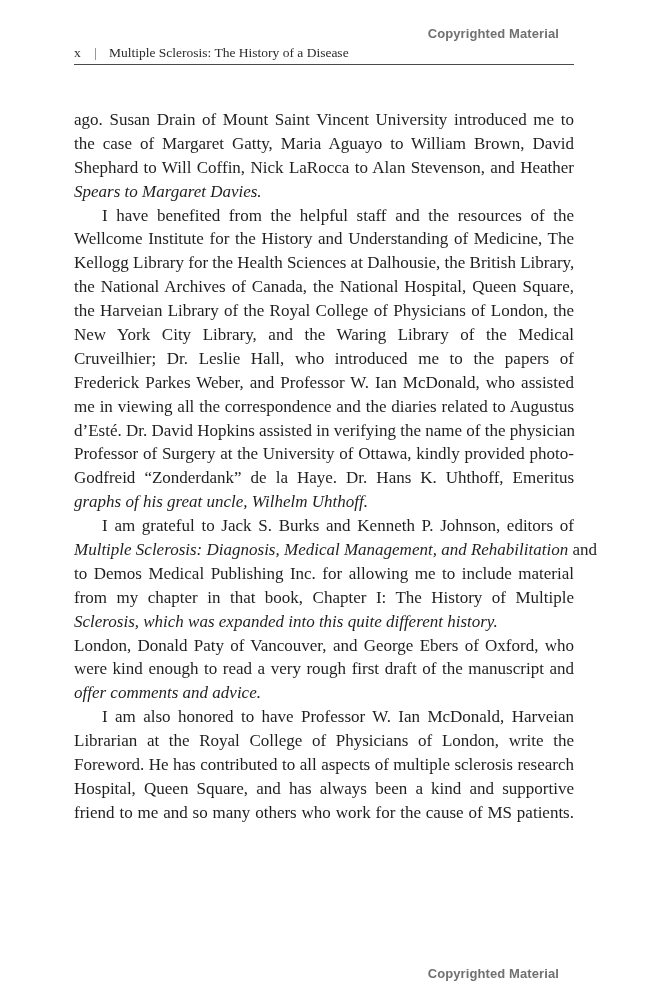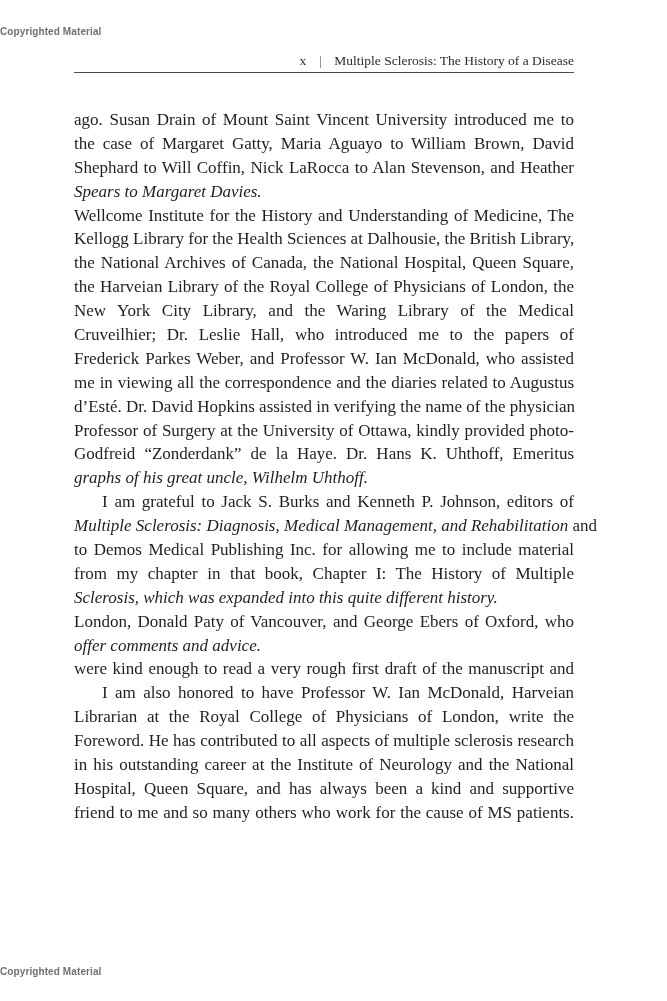--- a/index.html
+++ b/index.html
@@ -12,41 +12,40 @@
     height: 1001px;
     position: relative;
     overflow: hidden;
     font-family: "Liberation Serif", "DejaVu Serif", serif;
     color: #1f1f1f;
   }
   .watermark {
     position: absolute;
     left: 0;
     width: 559px;
-    text-align: left;
+    text-align: right;
     font-family: "Liberation Sans", "DejaVu Sans", sans-serif;
     font-weight: bold;
-    font-size: 10px;
+    font-size: 13px;
     color: #707070;
     letter-spacing: 0.1px;
   }
   .watermark.top { top: 26px; }
   .watermark.bottom { top: 966px; }
 
   .running-head {
     position: absolute;
     left: 74px;
-    top: 53px;
+    top: 45px;
     width: 500px;
     height: 19px;
     border-bottom: 1.5px solid #4a4a4a;
     font-size: 13.5px;
     color: #2a2a2a;
     white-space: nowrap;
-    text-align: right;
   }
   .running-head .folio { display: inline-block; }
   .running-head .sep {
     display: inline-block;
     margin: 0 9px 0 10px;
     color: #555;
     font-size: 12px;
   }
   .running-head .title { display: inline-block; }
 
@@ -87,20 +86,21 @@
 <div class="body-text">
 
   <div>
     <span class="line">ago. Susan Drain of Mount Saint Vincent University introduced me to</span>
     <span class="line">the case of Margaret Gatty, Maria Aguayo to William Brown, David</span>
     <span class="line">Shephard to Will Coffin, Nick LaRocca to Alan Stevenson, and Heather</span>
     <span class="line last">Spears to Margaret Davies.</span>
   </div>
 
   <div>
+    <span class="line indent">I have benefited from the helpful staff and the resources of the</span>
     <span class="line">Wellcome Institute for the History and Understanding of Medicine, The</span>
     <span class="line">Kellogg Library for the Health Sciences at Dalhousie, the British Library,</span>
     <span class="line">the National Archives of Canada, the National Hospital, Queen Square,</span>
     <span class="line">the Harveian Library of the Royal College of Physicians of London, the</span>
     <span class="line">New York City Library, and the Waring Library of the Medical</span>
     <span class="line">Cruveilhier; Dr. Leslie Hall, who introduced me to the papers of</span>
     <span class="line">Frederick Parkes Weber, and Professor W. Ian McDonald, who assisted</span>
     <span class="line">me in viewing all the correspondence and the diaries related to Augustus</span>
     <span class="line">d’Esté. Dr. David Hopkins assisted in verifying the name of the physician</span>
     <span class="line">Professor of Surgery at the University of Ottawa, kindly provided photo-</span>
@@ -111,27 +111,26 @@
   <div>
     <span class="line indent">I am grateful to Jack S. Burks and Kenneth P. Johnson, editors of</span>
     <span class="line"><span class="it">Multiple Sclerosis: Diagnosis, Medical Management, and Rehabilitation</span><span> and</span></span>
     <span class="line">to Demos Medical Publishing Inc. for allowing me to include material</span>
     <span class="line">from my chapter in that book, Chapter I: The History of Multiple</span>
     <span class="line last">Sclerosis, which was expanded into this quite different history.</span>
   </div>
 
   <div>
     <span class="line">London, Donald Paty of Vancouver, and George Ebers of Oxford, who</span>
+    <span class="line">were kind enough to read a very rough first draft of the manuscript and</span>
     <span class="line last">offer comments and advice.</span>
-    <span class="line">were kind enough to read a very rough first draft of the manuscript and</span>
   </div>
 
   <div>
     <span class="line indent">I am also honored to have Professor W. Ian McDonald, Harveian</span>
     <span class="line">Librarian at the Royal College of Physicians of London, write the</span>
     <span class="line">Foreword. He has contributed to all aspects of multiple sclerosis research</span>
-    <span class="line">in his outstanding career at the Institute of Neurology and the National</span>
     <span class="line">Hospital, Queen Square, and has always been a kind and supportive</span>
     <span class="line">friend to me and so many others who work for the cause of MS patients.</span>
   </div>
 </div>
 
 <div class="watermark bottom">Copyrighted Material</div>
 
 </body></html>

